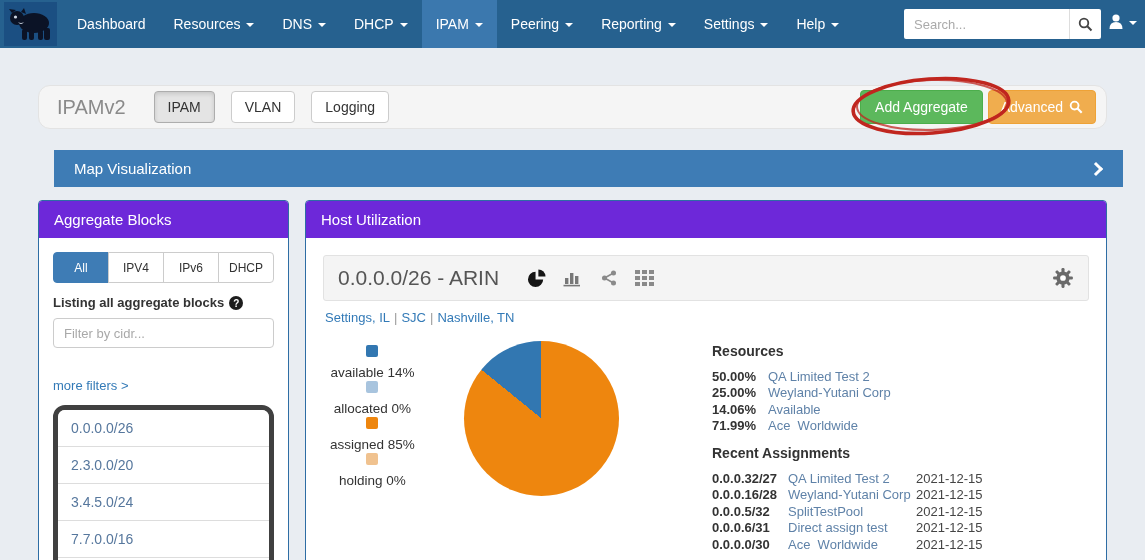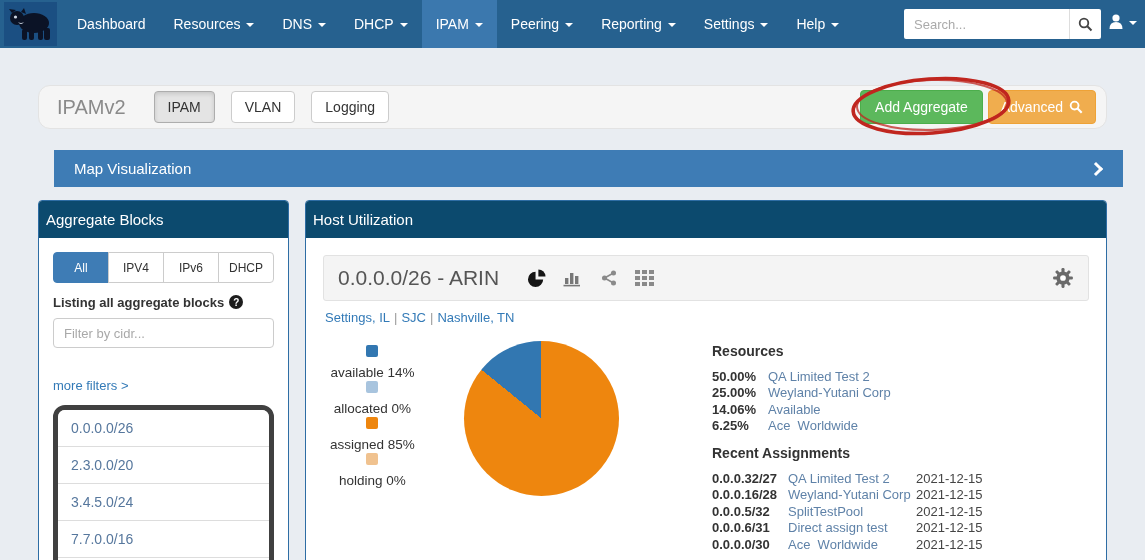--- a/index.html
+++ b/index.html
@@ -46,34 +46,34 @@
     pointer-events:none; z-index:20; }
   
   .map-bar { position:absolute; left:54px; top:150px; width:1069px; height:37px;
     background:#3e7cb5; border-radius:0; color:#fff; font-size:15px;
     display:flex; align-items:center; padding:0 20px; cursor:pointer; }
   .chev-right { margin-left:auto; width:10px; height:10px; border-top:3px solid #fff;
     border-right:3px solid #fff; transform:rotate(45deg); margin-right:2px; }
   
   .panel { position:absolute; background:#fff; border:1px solid #2e6da4;
     border-radius:4px; overflow:hidden; }
-  .panel-head { background:#0c4a6e; color:#fff; font-size:15px; height:37px;
-    display:flex; align-items:center; padding:0 7px; }
+  .panel-head { background:#6d28d9; color:#fff; font-size:15px; height:37px;
+    display:flex; align-items:center; padding:0 15px; }
   .panel-agg { left:38px; top:200px; width:251px; height:382px; }
   .panel-host { left:305px; top:200px; width:802px; height:382px; }
   
   .agg-body { padding:14px; }
   .tabs { display:flex; }
   .tab { flex:1; height:31px; font-size:12px; color:#333; background:#fff;
     border:1px solid #ccc; margin-left:-1px; display:flex; align-items:center;
     justify-content:center; cursor:pointer; }
   .tab:first-child { margin-left:0; border-radius:4px 0 0 4px; }
   .tab:last-child { border-radius:0 4px 4px 0; }
   .tab.active { background:#3e7cb5; border-color:#3e7cb5; color:#fff; }
-  .listing { display:flex; align-items:flex-start; gap:5px; font-size:13px;
+  .listing { display:flex; align-items:flex-end; gap:5px; font-size:13px;
     font-weight:bold; color:#333; margin:12px 0 8px; }
   .help-icon { width:14px; height:14px; border-radius:50%; background:#1d1d1d;
     color:#fff; font-size:10px; font-weight:bold; display:inline-flex;
     align-items:center; justify-content:center; cursor:pointer; }
   .filter-input { width:100%; height:30px; border:1px solid #ccc; border-radius:4px;
     padding:0 10px; font-size:13px; color:#333; outline:none; }
   .filter-input::placeholder { color:#a9a9a9; }
   .more-filters { display:inline-block; margin-top:30px; font-size:13px;
     color:#337ab7; text-decoration:none; cursor:pointer; }
   .block-list { margin-top:11px; border:5px solid #404040; border-radius:12px; overflow:hidden; }
@@ -333,21 +333,21 @@
         </div>
         <div class="res-row">
           <span class="res-pct">25.00%</span>
           <a class="data-link">Weyland-Yutani Corp</a>
         </div>
         <div class="res-row">
           <span class="res-pct">14.06%</span>
           <a class="data-link">Available</a>
         </div>
         <div class="res-row">
-          <span class="res-pct">6.25%</span>
+          <span class="res-pct">71.99%</span>
           <a class="data-link">Ace  Worldwide</a>
         </div>
       </div>
 
       <div class="assignments">
         <div class="sec-heading">Recent Assignments</div>
         <div class="asgn-row">
           <span class="asgn-cidr">0.0.0.32/27</span>
           <a class="data-link asgn-name">QA Limited Test 2</a>
           <span class="asgn-date">2021-12-15</span>

